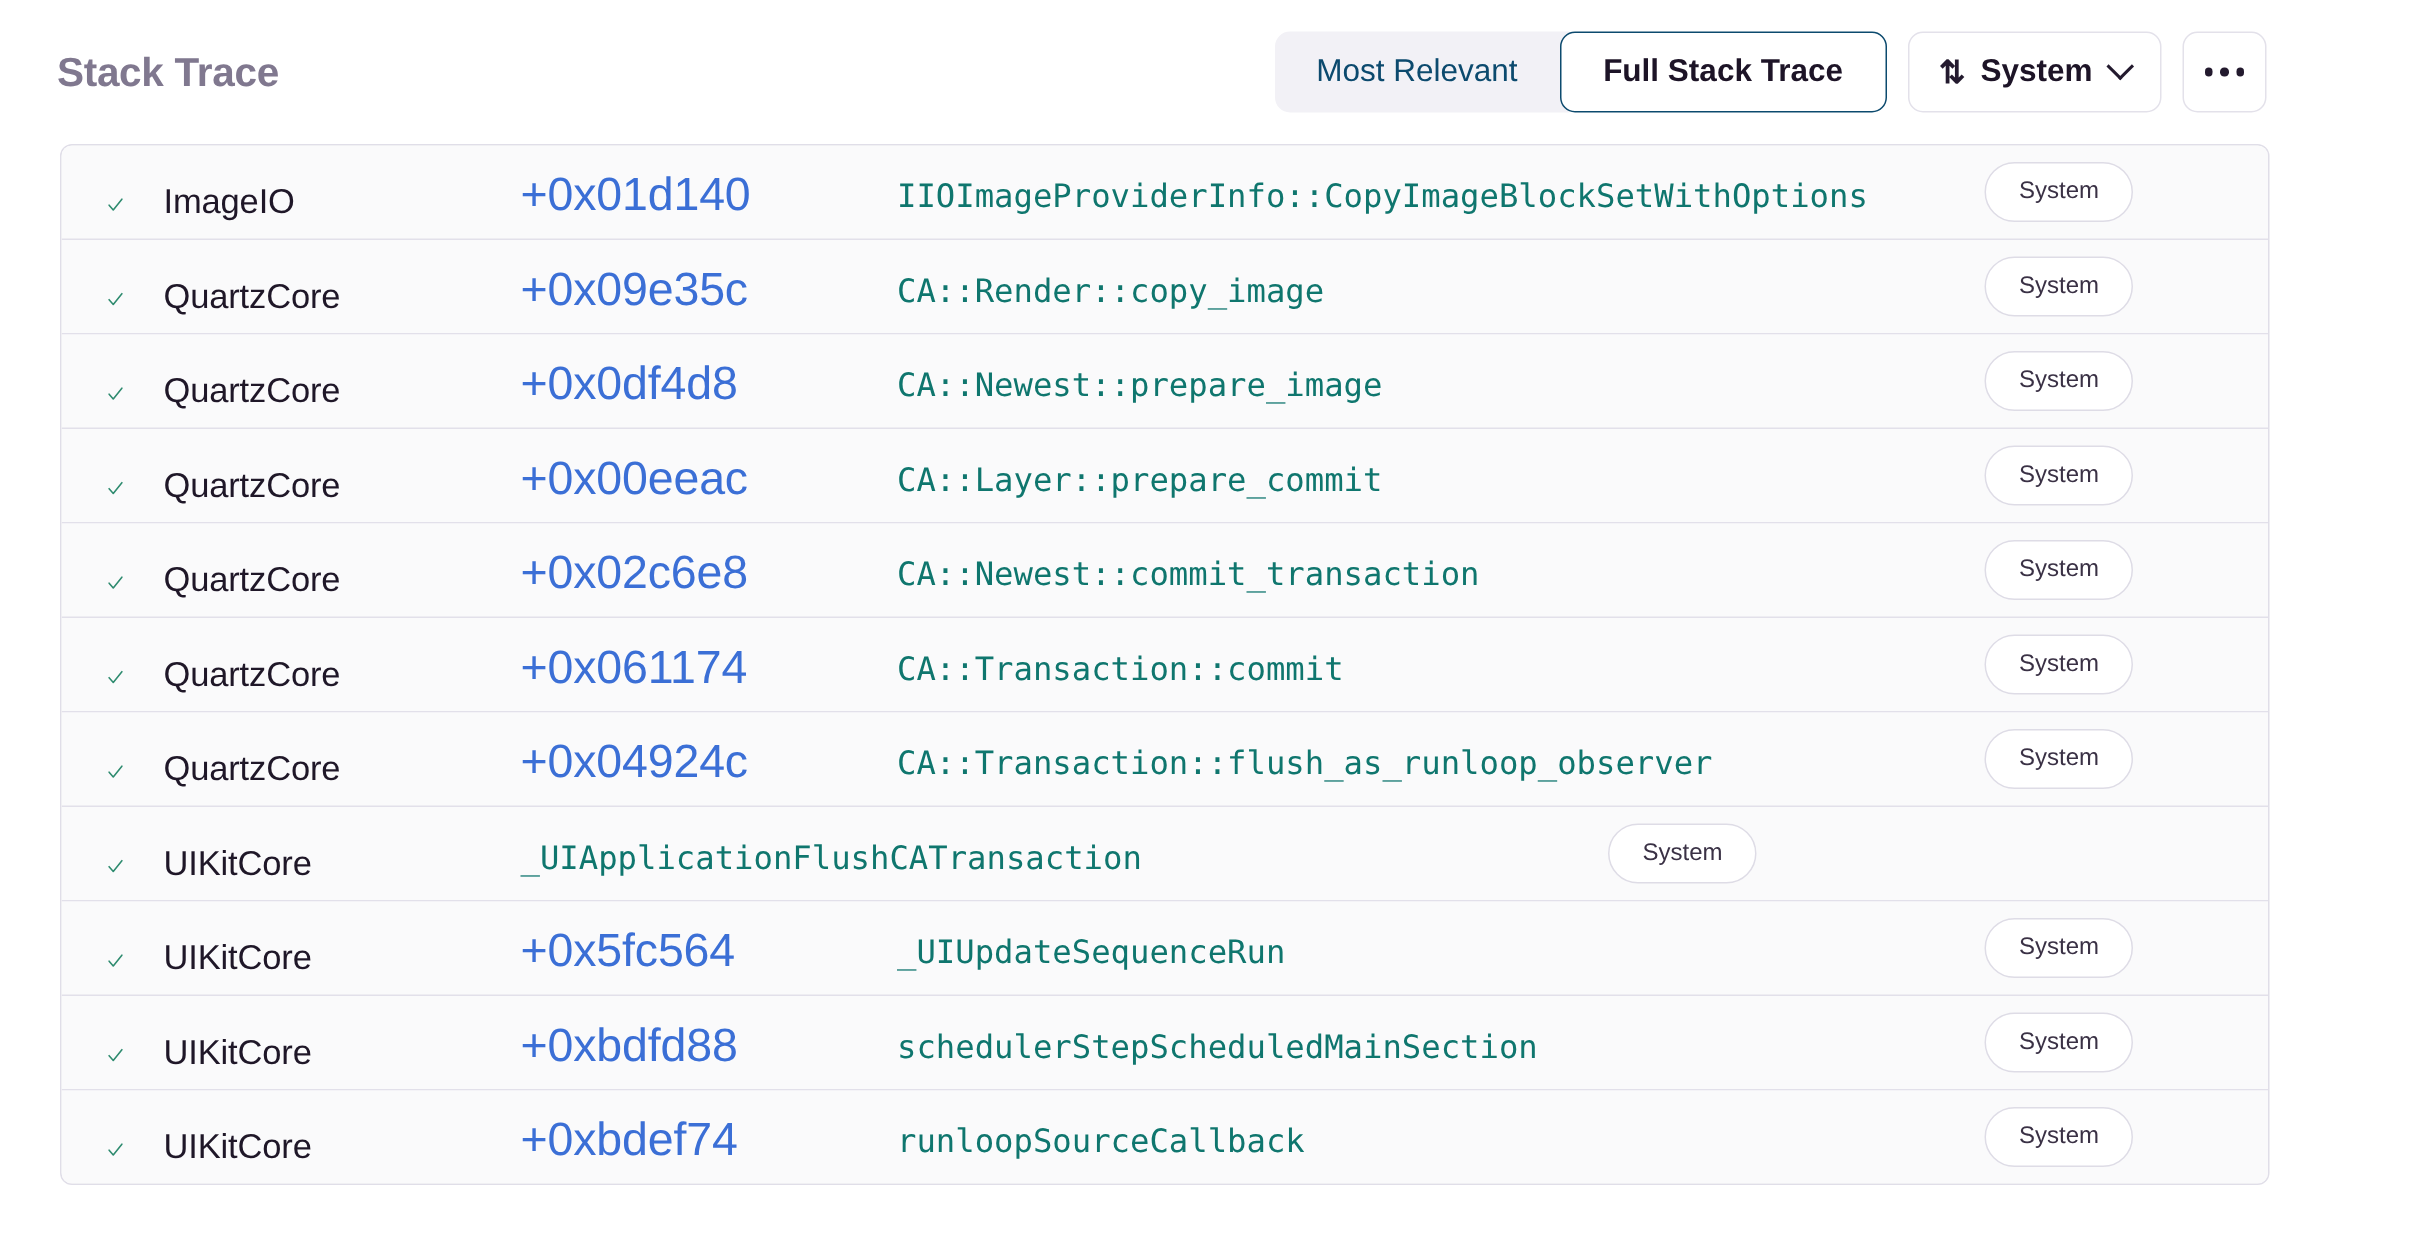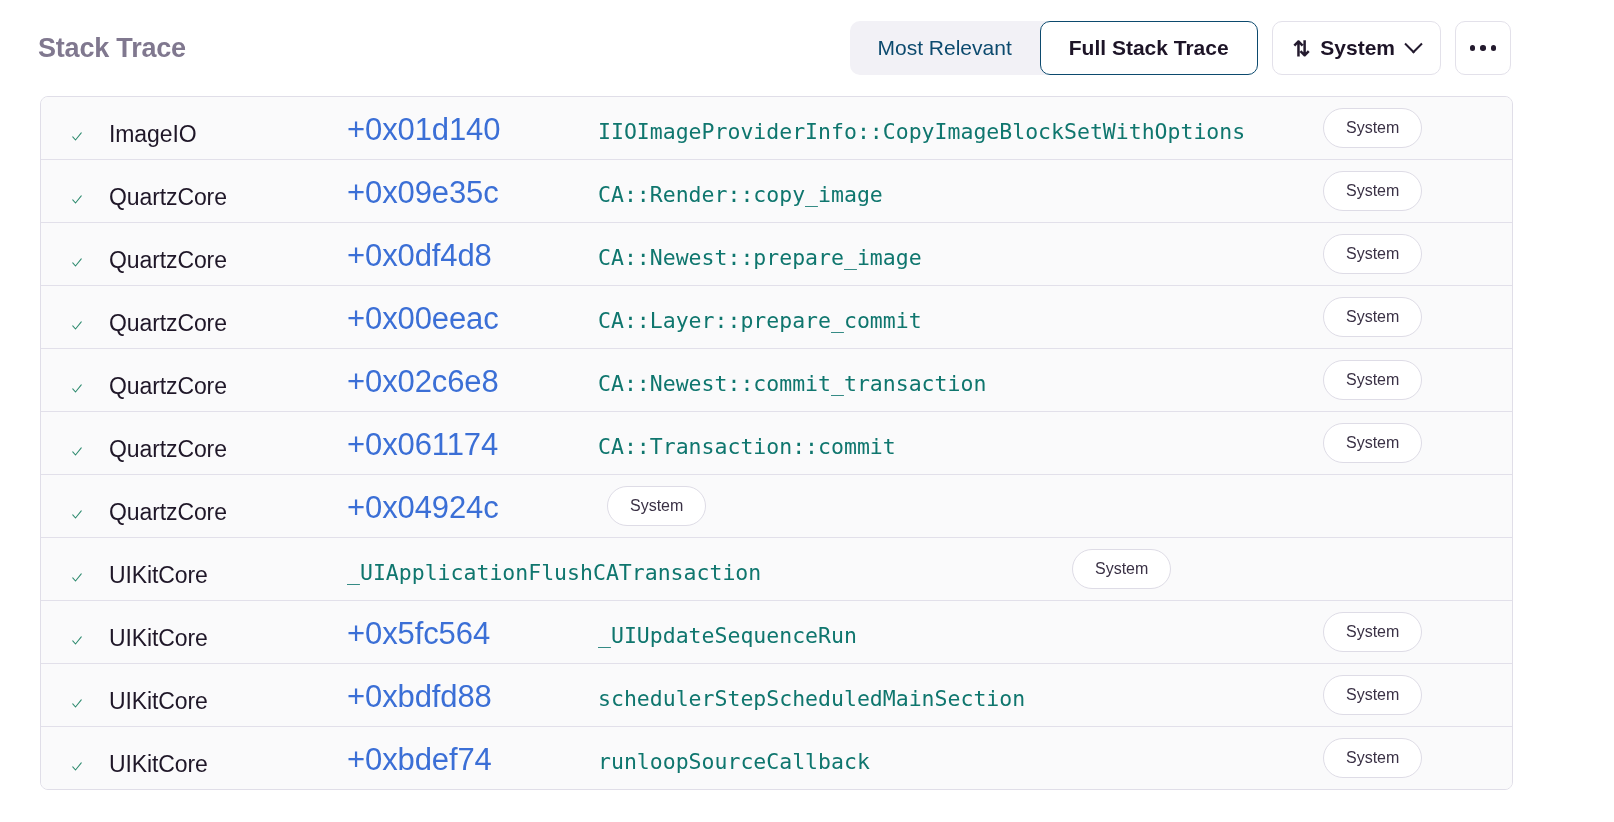--- a/index.html
+++ b/index.html
@@ -325,20 +325,21 @@
         </div>
       </div>
       <div class="trace-row">
         <div class="col-check">
           <svg class="check-icon" viewBox="0 0 24 24" fill="none">
             <path d="M3.5 12.6 L9 19 L20.5 4.6" stroke="#2e8b6f" stroke-width="2.1" stroke-linecap="round" stroke-linejoin="round"></path>
           </svg>
         </div>
         <div class="col-module">QuartzCore</div>
         <div class="col-offset">+0x04924c</div>
+        <div class="col-func">CA::Transaction::flush_as_runloop_observer</div>
         <div class="col-badge">
           <span class="badge">System</span>
         </div>
       </div>
       <div class="trace-row">
         <div class="col-check">
           <svg class="check-icon" viewBox="0 0 24 24" fill="none">
             <path d="M3.5 12.6 L9 19 L20.5 4.6" stroke="#2e8b6f" stroke-width="2.1" stroke-linecap="round" stroke-linejoin="round"></path>
           </svg>
         </div>

